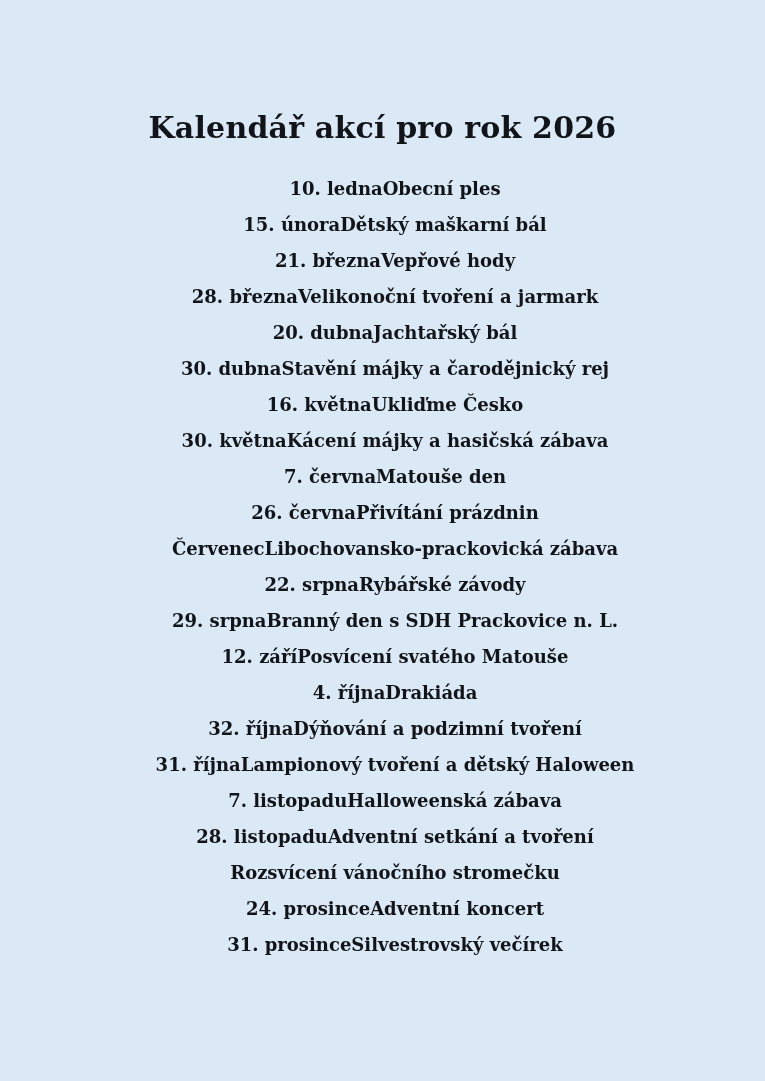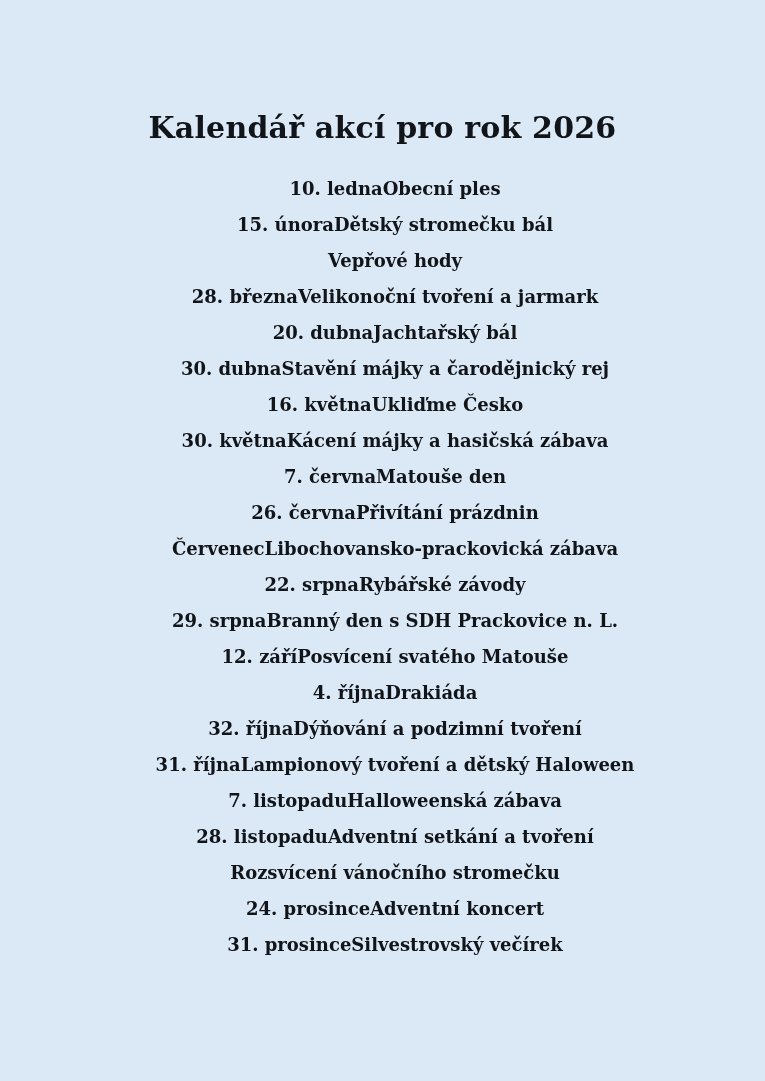--- a/index.html
+++ b/index.html
@@ -54,23 +54,24 @@
 
 <h1 class="title">Kalendář akcí pro rok 2026</h1>
 
 <div class="events">
   <div class="row">
       <span class="date">10. ledna</span>
       <span class="name">Obecní ples</span>
     </div>
   <div class="row">
       <span class="date">15. února</span>
-      <span class="name">Dětský stromečku bál</span>
+      <span class="name">Dětský maškarní bál</span>
     </div>
   <div class="row">
+      <span class="date">21. března</span>
       <span class="name">Vepřové hody</span>
     </div>
   <div class="row">
       <span class="date">28. března</span>
       <span class="name">Velikonoční tvoření a jarmark</span>
     </div>
   <div class="row">
       <span class="date">20. dubna</span>
       <span class="name">Jachtařský bál</span>
     </div>

